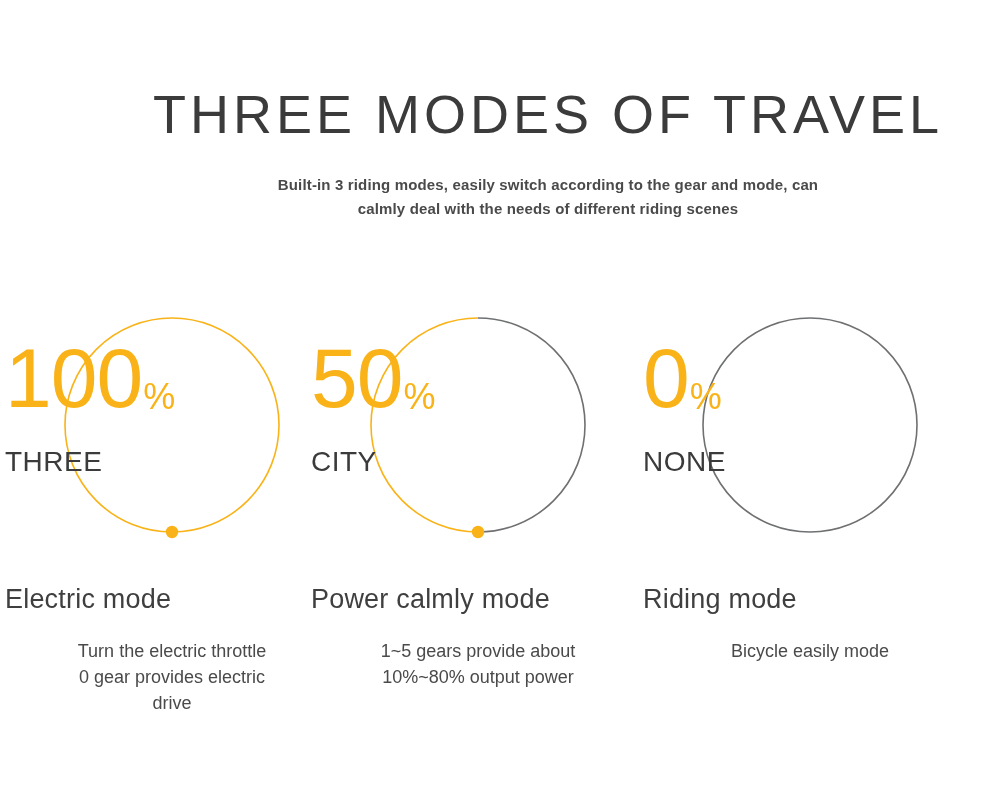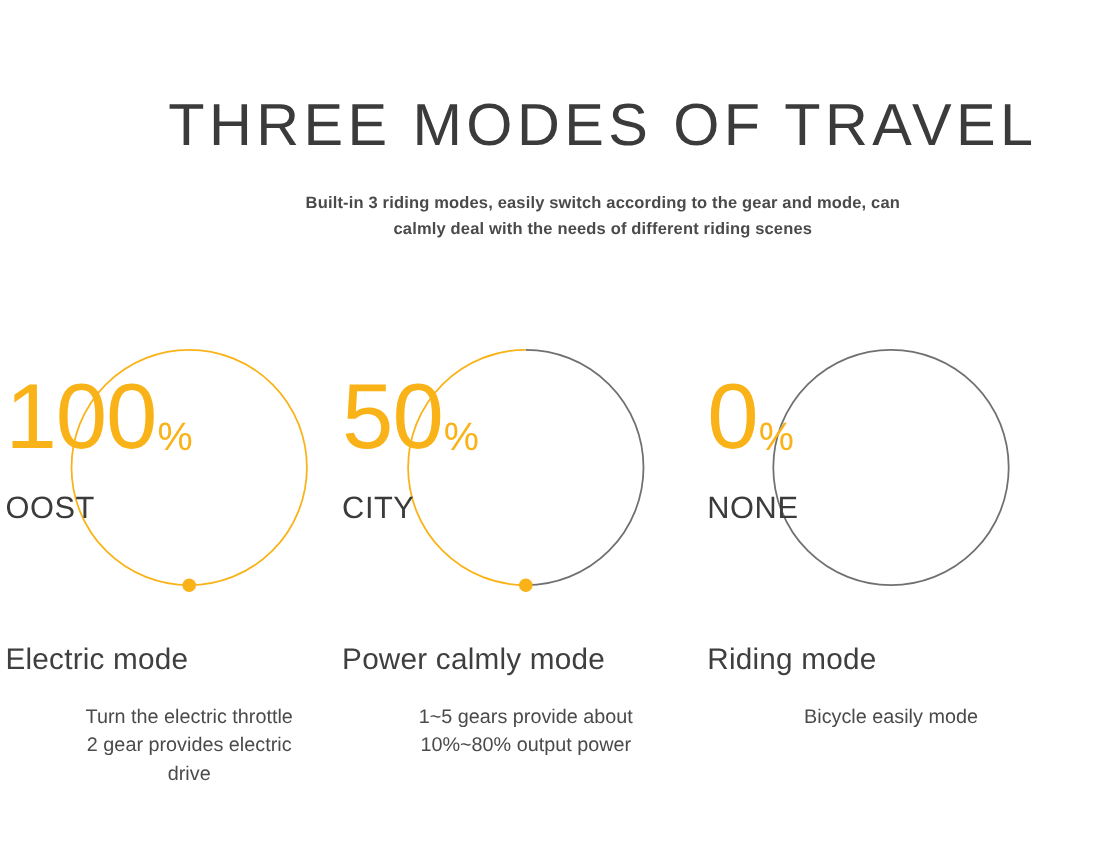--- a/index.html
+++ b/index.html
@@ -169,27 +169,27 @@
     <div class="mode-card c0">
       <div class="dial-wrap">
         <svg class="dial-svg" viewBox="0 0 250 250">
           <circle cx="125" cy="125" r="107" fill="none" stroke="#f9b318" stroke-width="1.6"></circle>
           <circle cx="125" cy="232" r="6.2" fill="#f9b318"></circle>
         </svg>
         <div class="dial-text">
           <div class="dial-value">
             <span class="dial-number">100</span><span class="dial-percent">%</span>
           </div>
-          <div class="dial-label">OOST</div>
+          <div class="dial-label">THREE</div>
         </div>
       </div>
       <div class="mode-name">Electric mode</div>
       <div class="mode-desc">
         <span class="desc-line">Turn the electric throttle</span>
-        <span class="desc-line">2 gear provides electric</span>
+        <span class="desc-line">0 gear provides electric</span>
         <span class="desc-line">drive</span>
       </div>
     </div>
 
     <div class="mode-card c1">
       <div class="dial-wrap">
         <svg class="dial-svg" viewBox="0 0 250 250">
 
           <path d="M 125 18 A 107 107 0 0 1 125 232" fill="none" stroke="#6f7072" stroke-width="1.6"></path>
 

